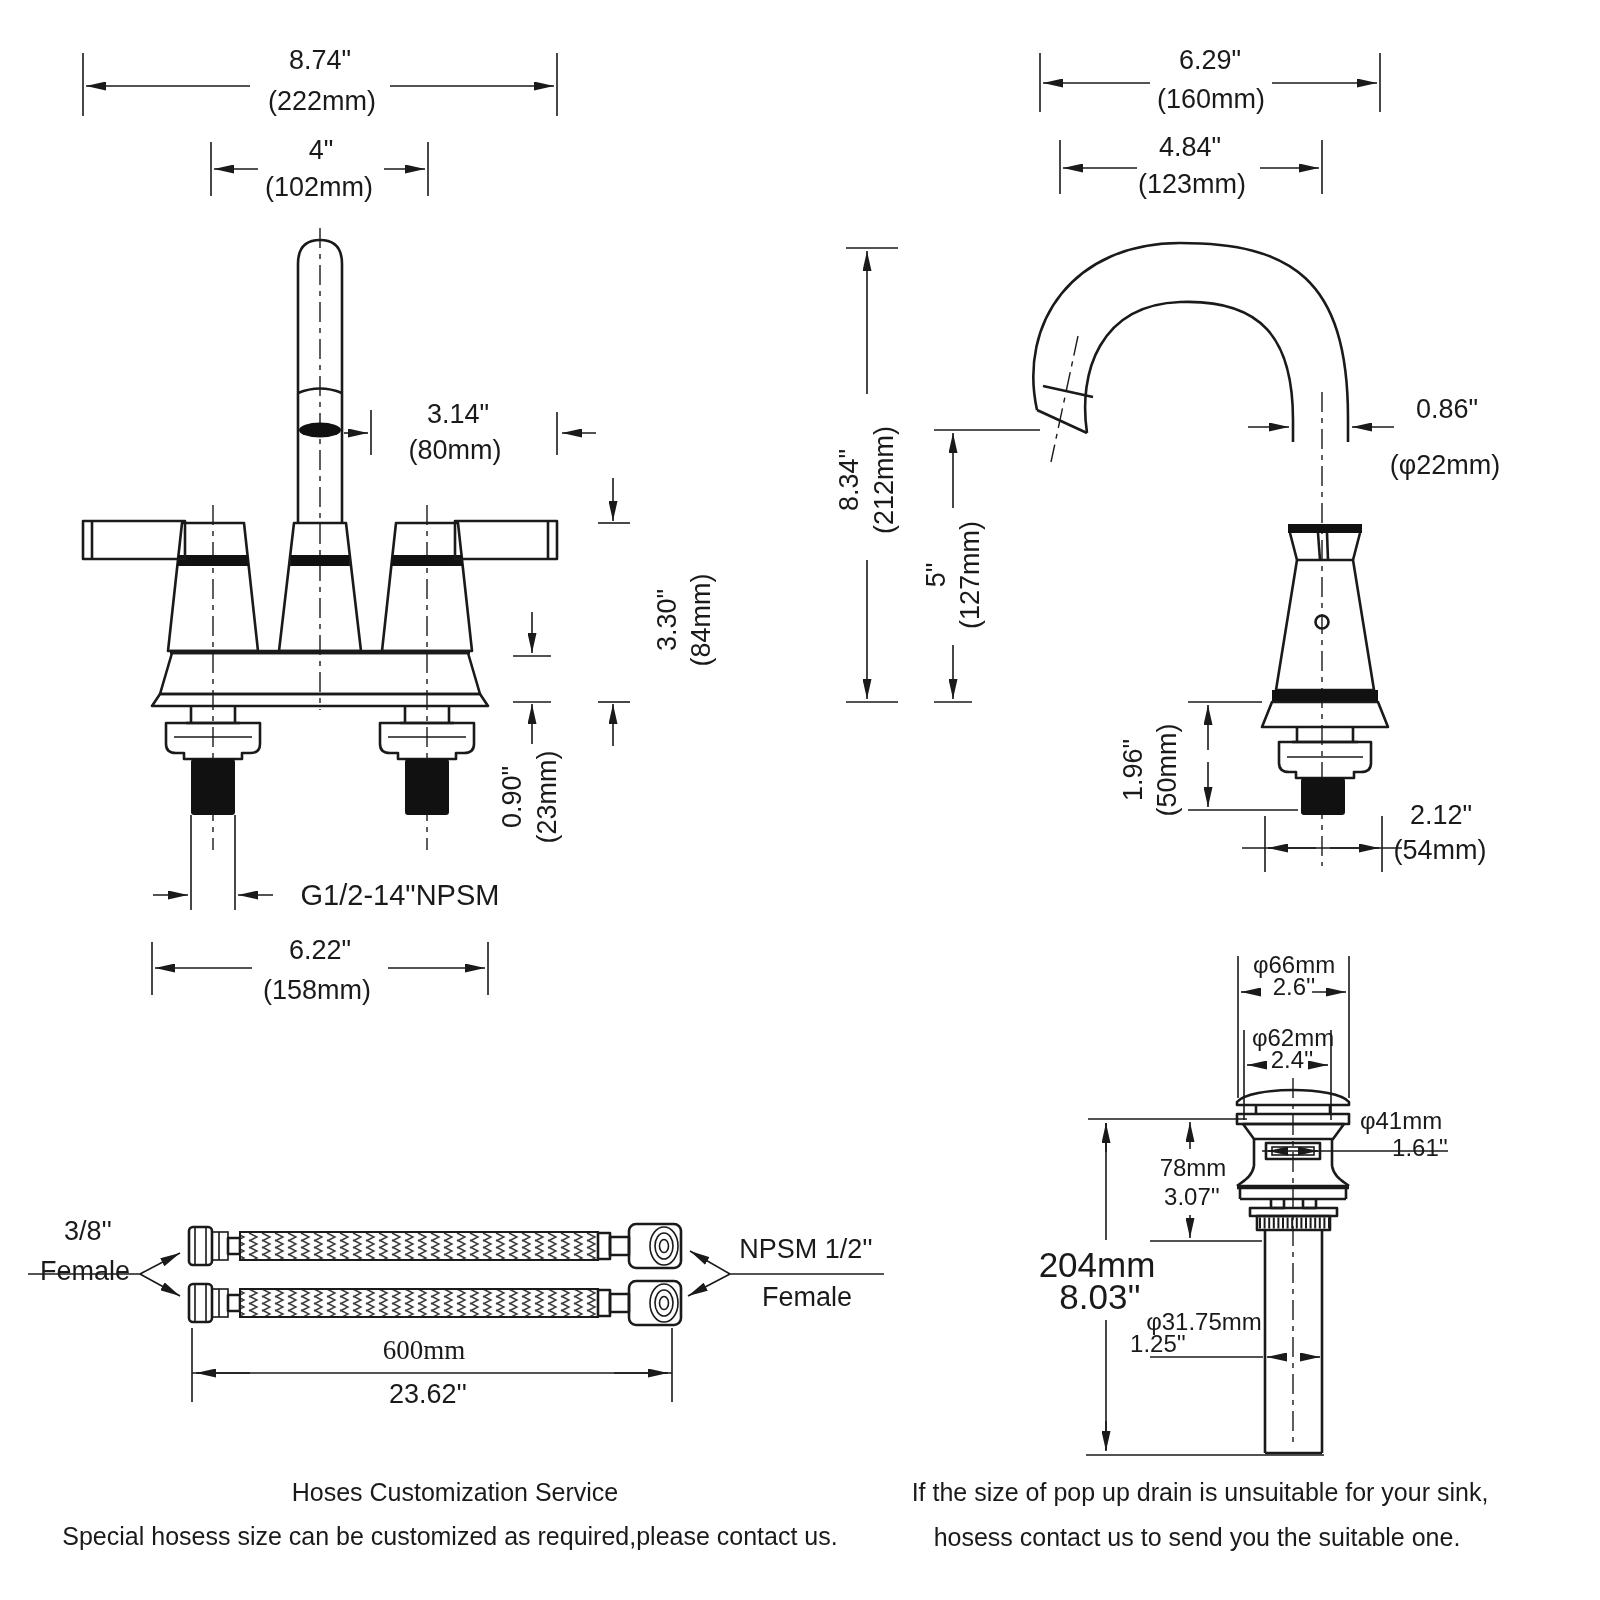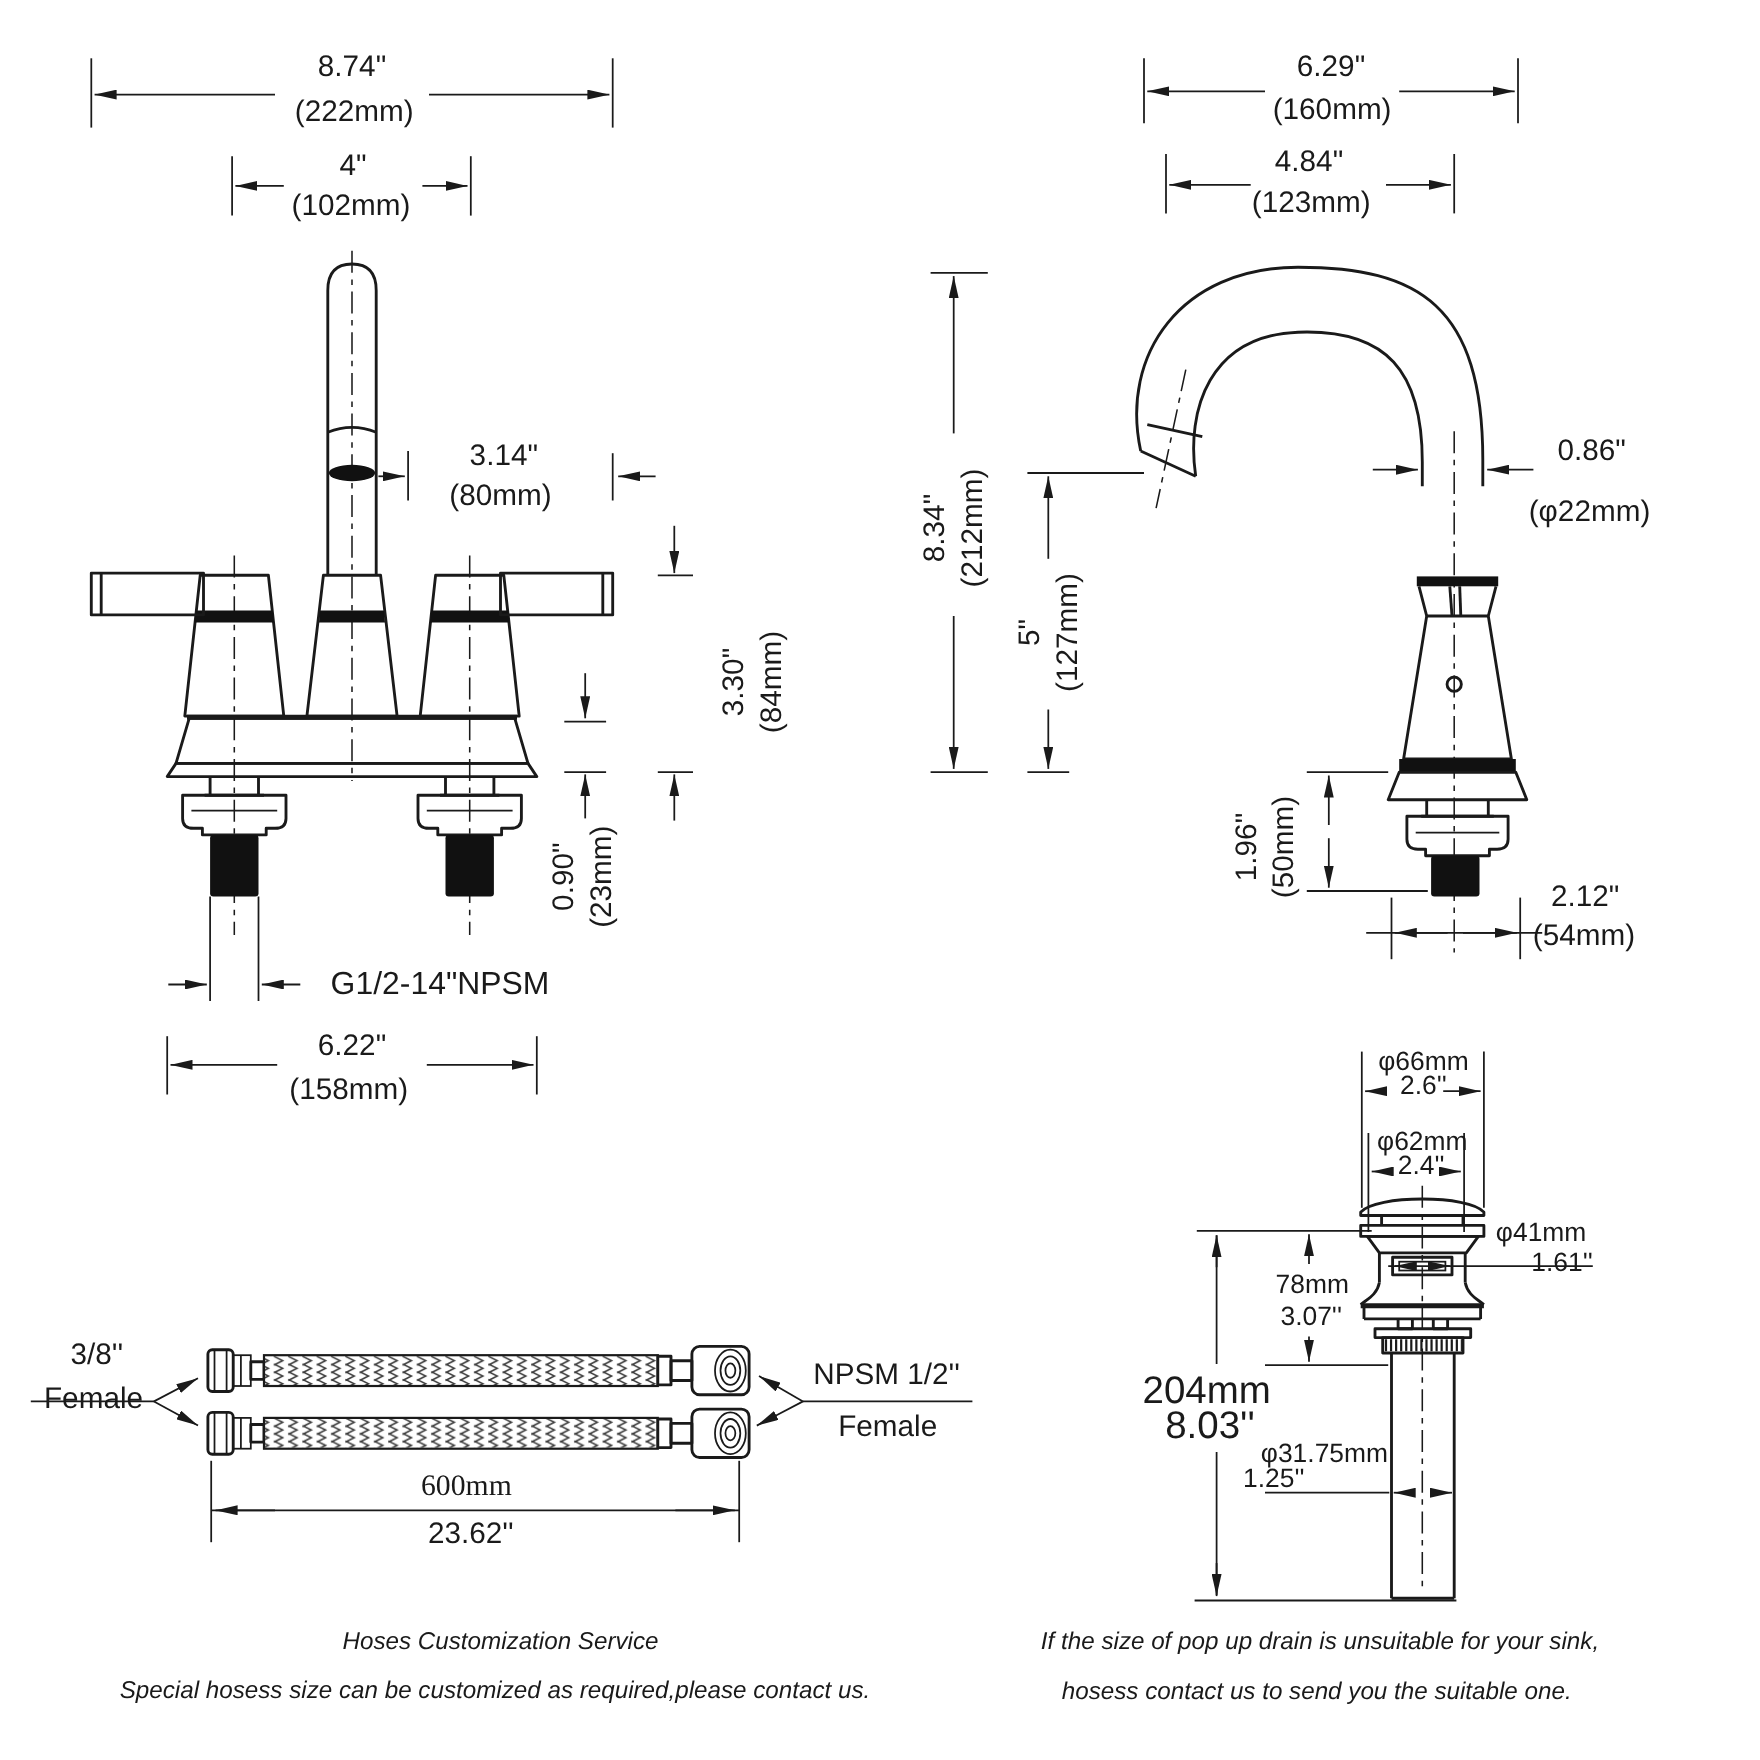--- a/index.html
+++ b/index.html
@@ -20,21 +20,21 @@
 
   .lbl {
     position:absolute; white-space:nowrap; text-align:center;
     font-size:27px; line-height:1.05; color:#1a1a1a;
     transform:translate(-50%,-50%);
   }
   .lbl.rot { transform:translate(-50%,-50%) rotate(-90deg); }
   .lbl.g   { font-size:29px; }
   .lbl.sm  { font-size:24px; }
   .lbl.lg  { font-size:35px; }
-  .lbl.cap { font-size:22px;font-style:italic; }
+  .lbl.cap { font-size:25px; }
 </style>
 </head>
 <body>
 
 <div class="stage">
 
 <svg class="canvas" viewBox="0 0 1600 1600">
   <defs>
     <marker id="arw" markerWidth="20" markerHeight="9" refX="20" refY="4.5" orient="auto" markerUnits="userSpaceOnUse">
       <path d="M0,0 L20,4.5 L0,9 Z" fill="#1a1a1a"></path>

